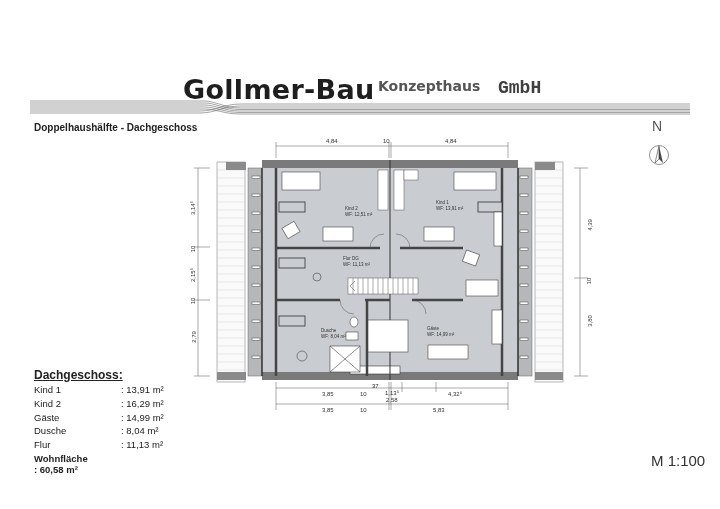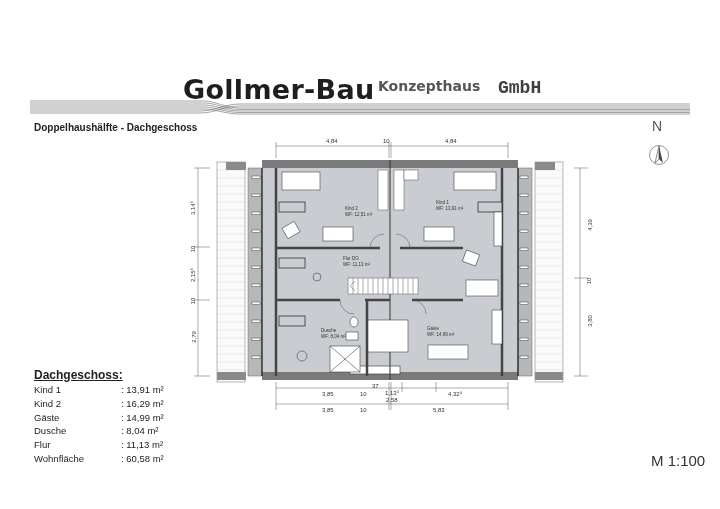--- a/index.html
+++ b/index.html
@@ -7,21 +7,21 @@
   .abs{position:absolute;}
   .brand{left:183px;top:66px;font-size:27px;font-weight:bold;letter-spacing:0.3px;color:#1e1e1e;font-family:"DejaVu Sans",sans-serif;margin-top:8px;}
   .brand-sub{left:378px;top:78px;font-size:14px;font-weight:bold;color:#555;font-family:"DejaVu Sans",sans-serif;}
   .brand-gmbh{left:498px;top:78px;font-size:18px;font-weight:bold;color:#404040;font-family:Liberation Mono, monospace;}
   .subtitle{left:34px;top:122px;font-size:10px;font-weight:bold;color:#222;}
   .north{left:652px;top:118px;font-size:14px;color:#555;}
   .scale{left:651px;top:452px;font-size:15px;color:#333;}
   .area-title{left:34px;top:368px;font-size:12px;font-weight:bold;text-decoration:underline;}
   .area-row{left:34px;font-size:9.5px;display:flex;width:160px;}
   .area-row .lbl{width:87px;}
-  .area-row.total{font-weight:normal;}
+  .area-row.total{font-weight:bold;flex-direction:column;}
   .room-label{font-size:4.5px;color:#333;text-align:left;line-height:6px;}
   .dim{font-size:6px;color:#333;}
 </style>
 </head>
 <body>
 
 <div class="abs brand">Gollmer-Bau</div>
 <div class="abs brand-sub">Konzepthaus</div>
 <div class="abs brand-gmbh">GmbH</div>
 

